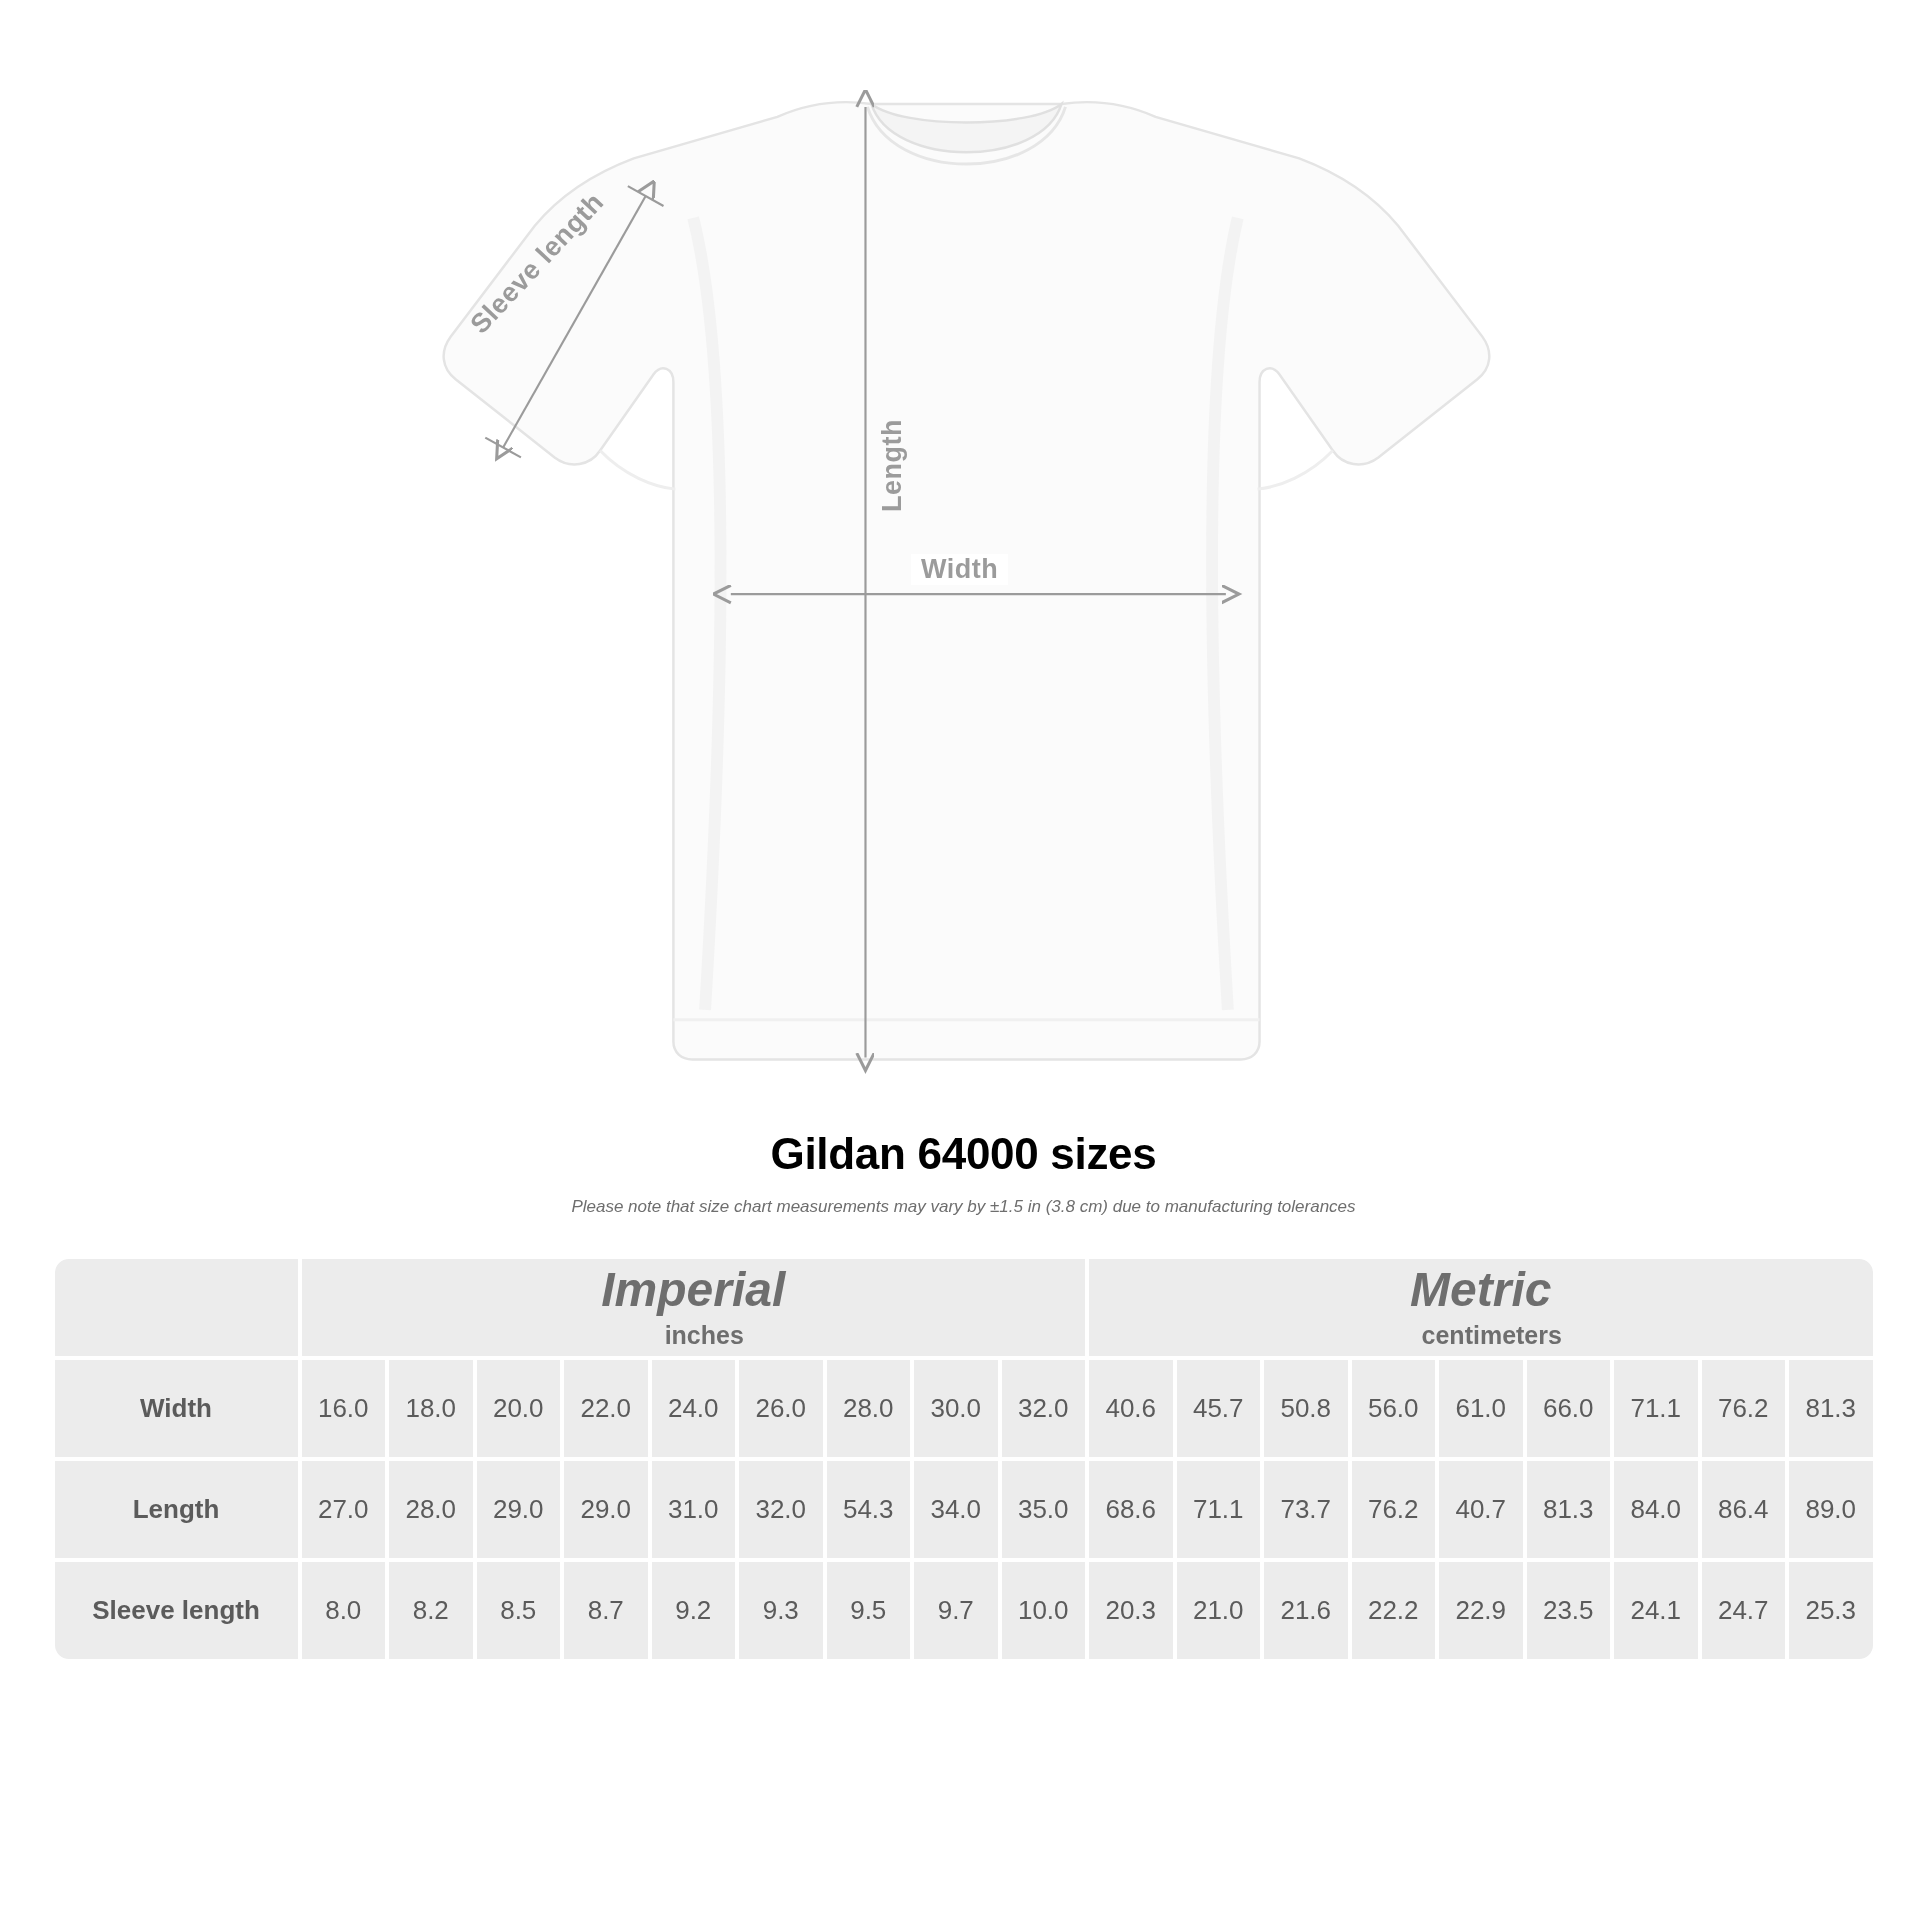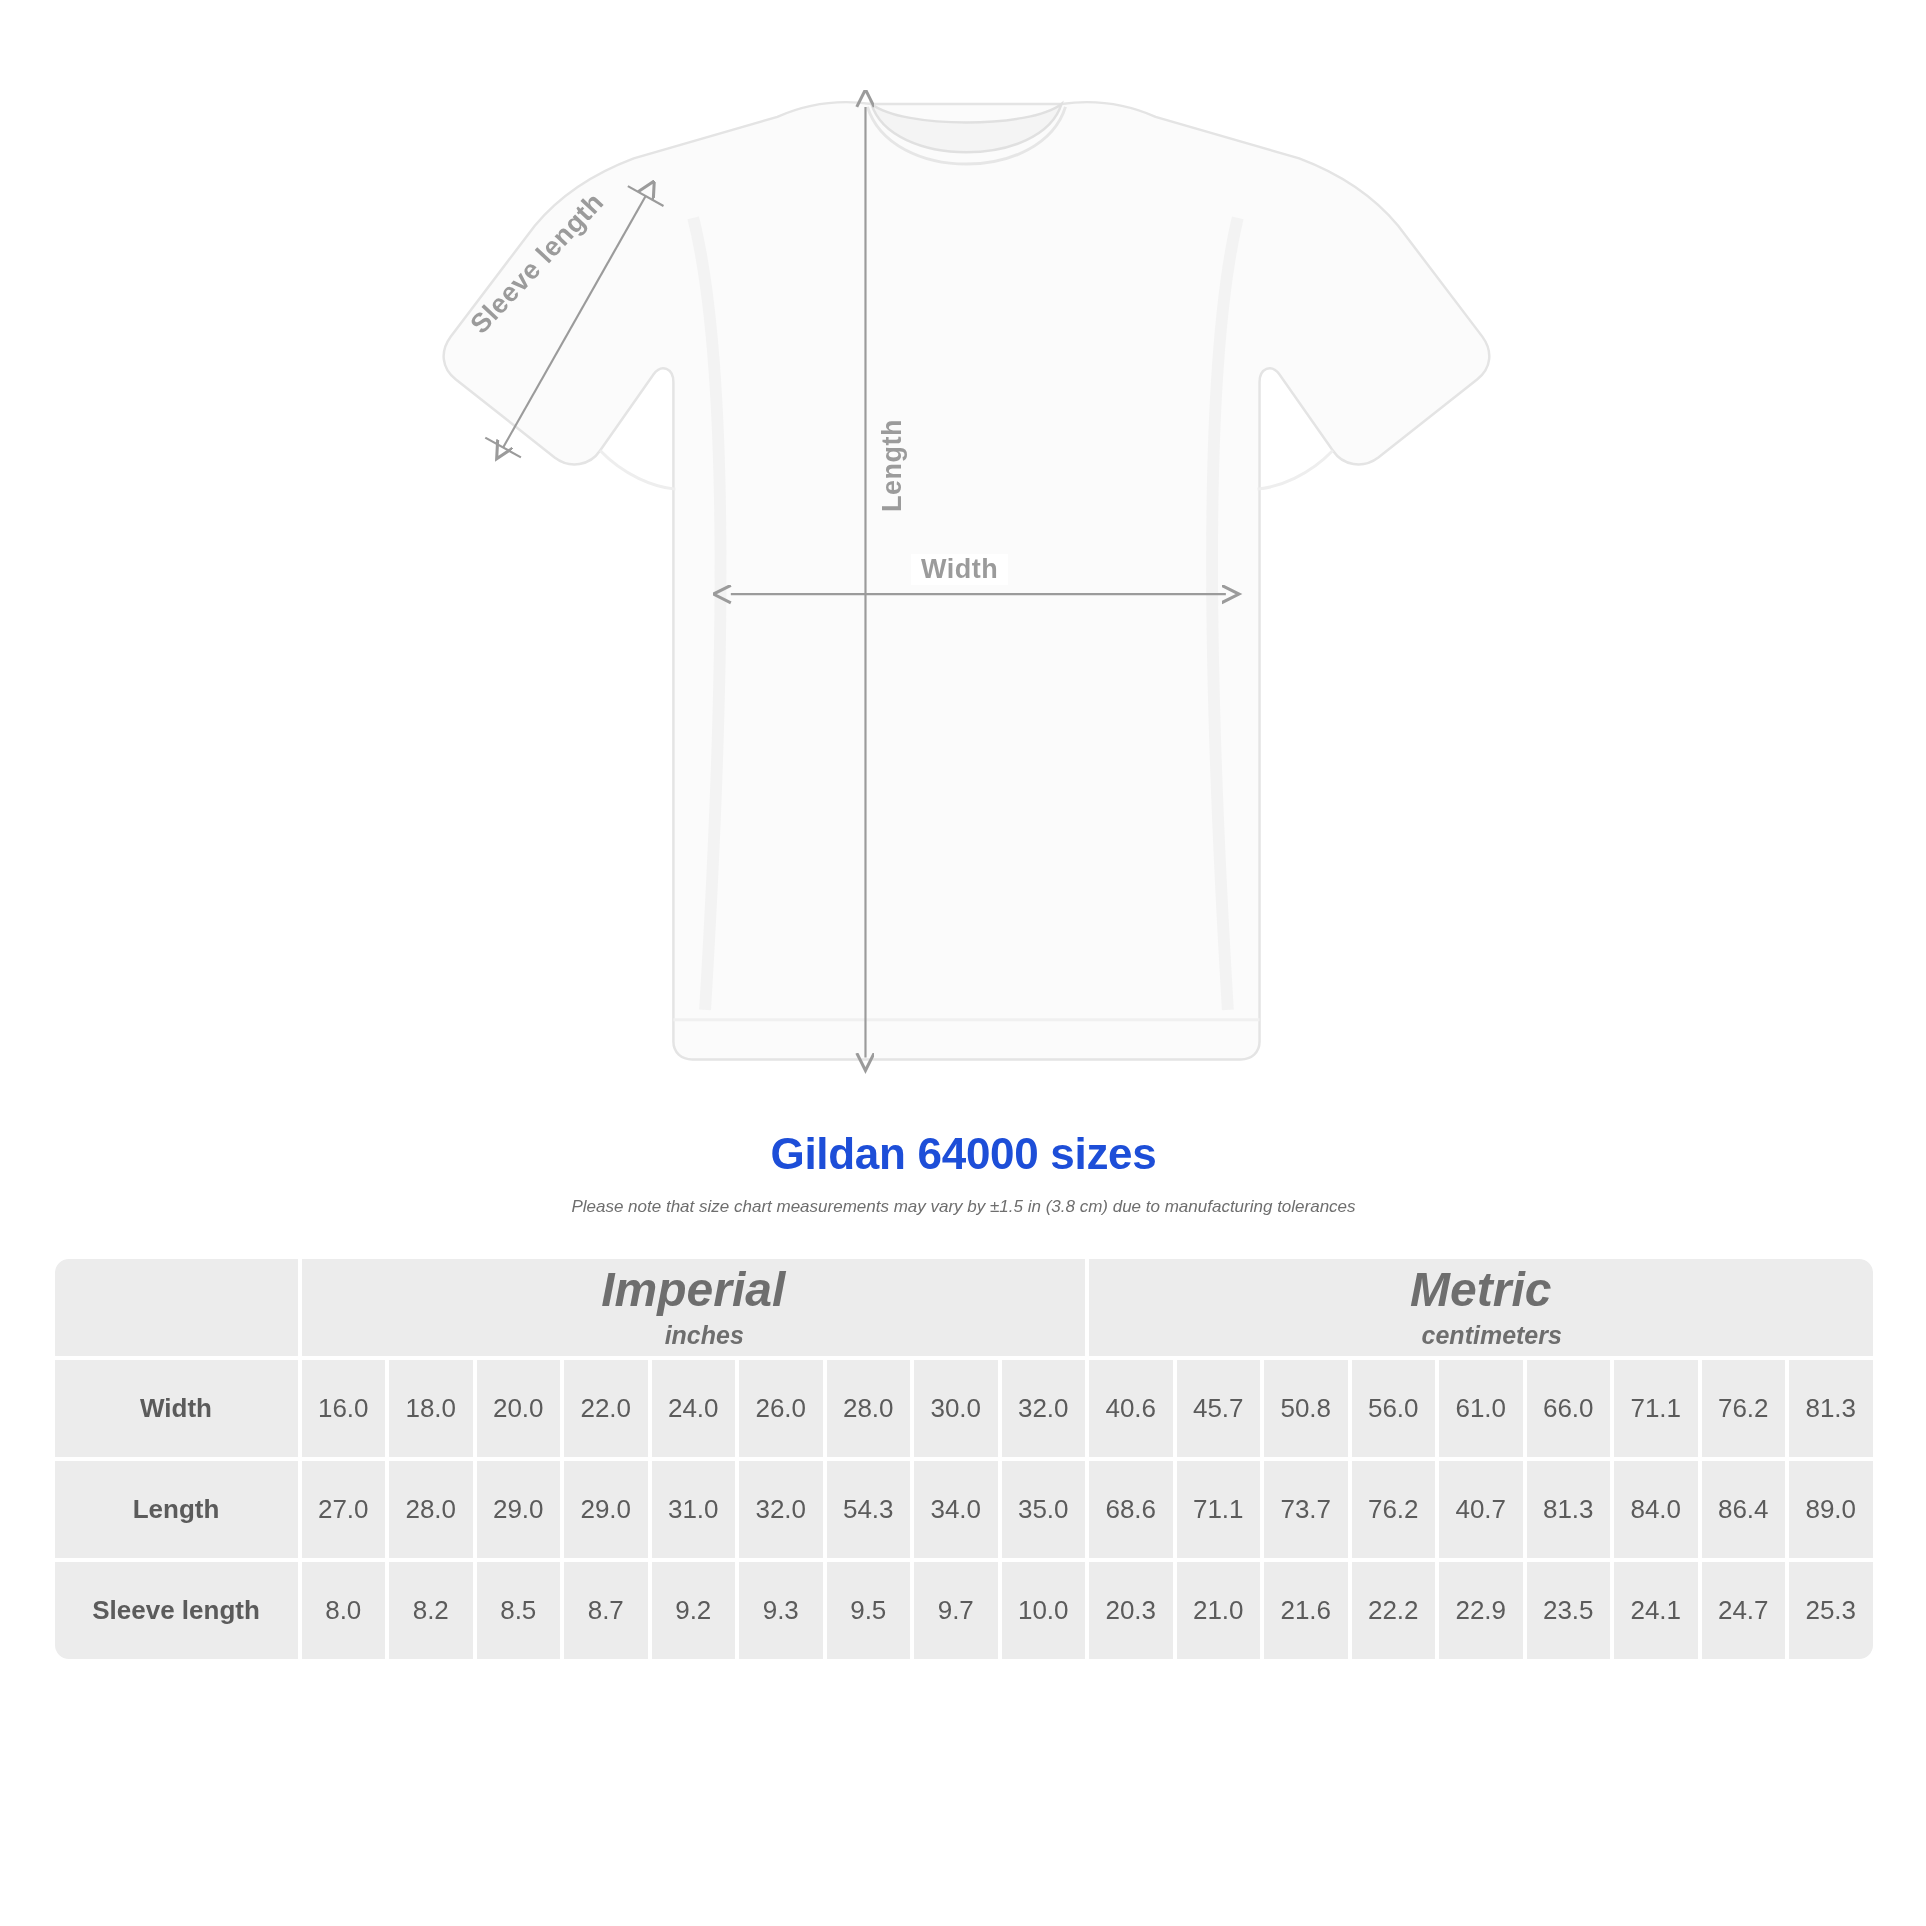--- a/index.html
+++ b/index.html
@@ -60,21 +60,21 @@
   }
 
   
   .title-block {
     text-align: center;
     margin-top: 30px;
   }
   .chart-title {
     font-size: 44px;
     font-weight: bold;
-    color: #1d4ed8;
+    color: #000000;
     margin: 3px 0 18px 0;
     letter-spacing: -0.3px;
   }
   .chart-note {
     font-size: 17px;
     font-style: italic;
     color: #6e6e6e;
     margin: 0;
   }
 
@@ -110,21 +110,20 @@
   }
   .unit-system {
     font-size: 48px;
     font-style: italic;
     font-weight: bold;
     color: #6e6e6e;
     line-height: 1.15;
   }
   .unit-unit {
     font-size: 25px;
-    font-style: italic;
     color: #6e6e6e;
     line-height: 1.4;
     padding-left: 22px;
   }
   .corner-cell {
     background: #ececec;
   }
   .row-head {
     font-weight: bold;
     color: #5b5b5b;

